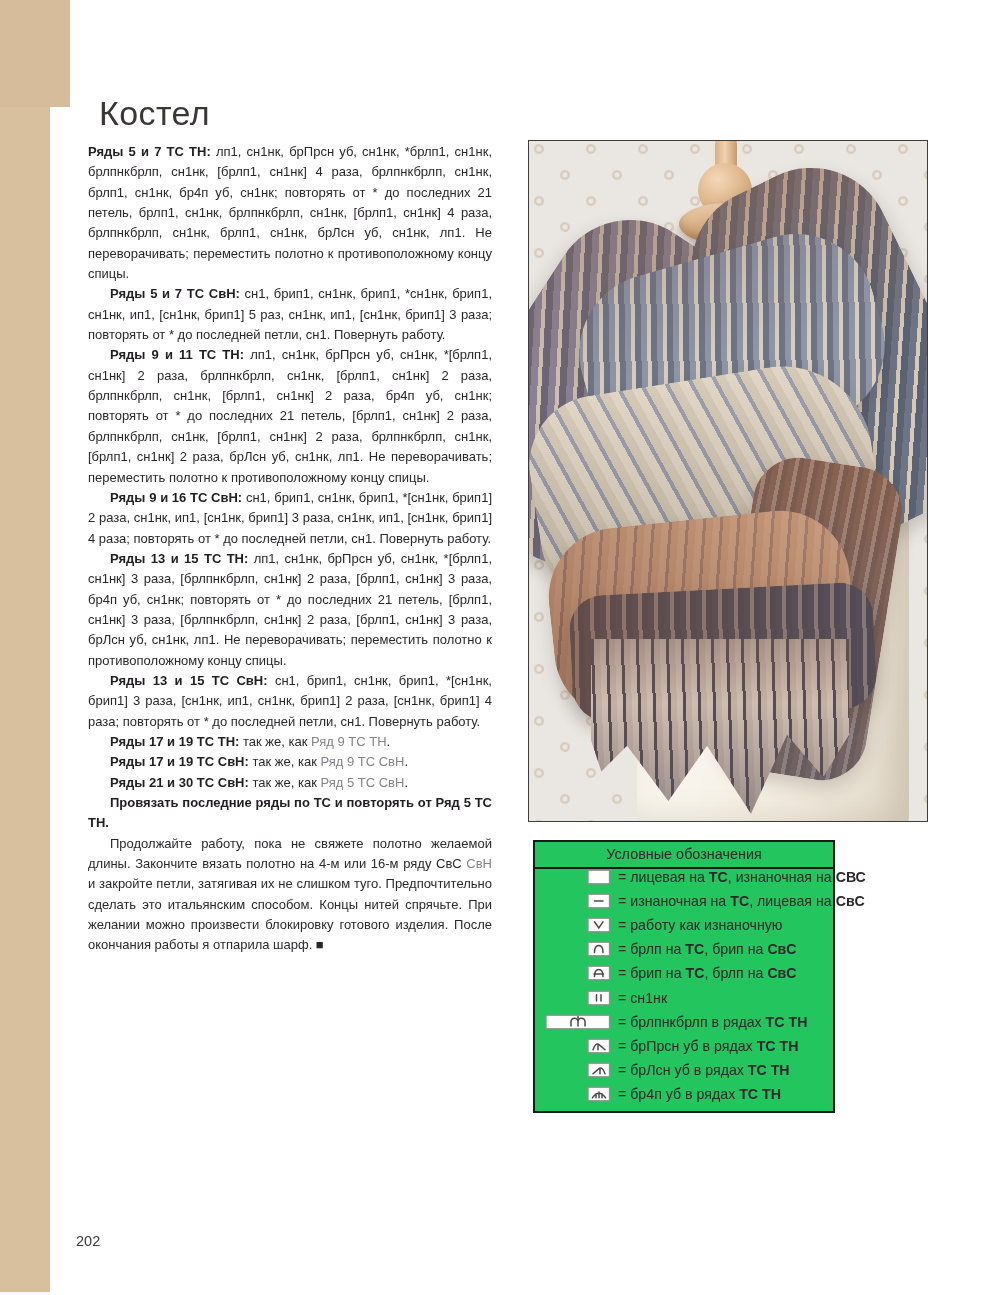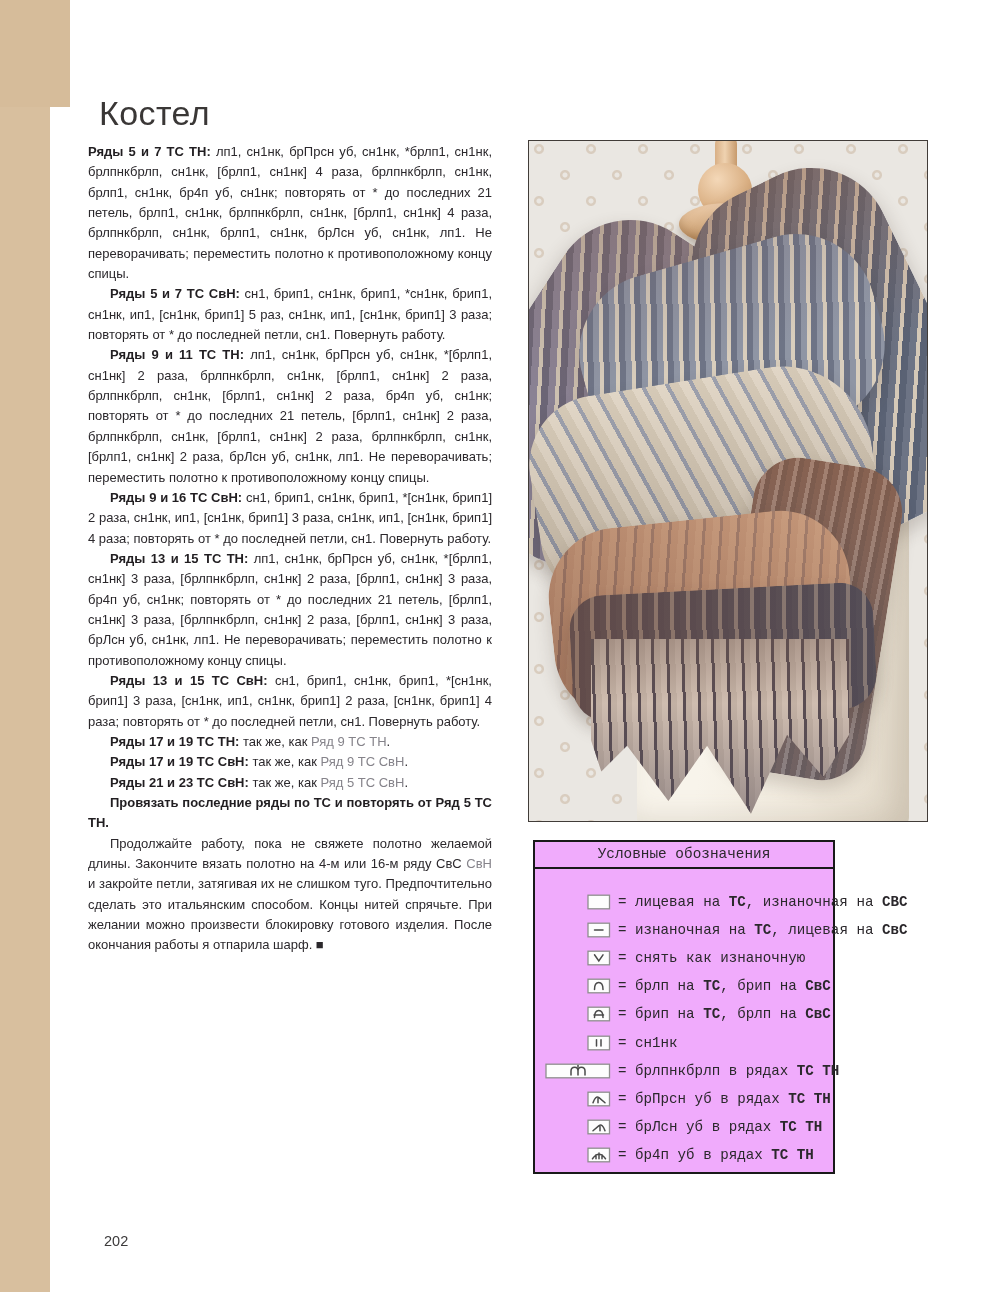--- a/index.html
+++ b/index.html
@@ -31,21 +31,21 @@
     font-size:13px;line-height:20.35px;
     color:#2b282c;text-align:justify;
   }
   .instructions p{margin:0;text-indent:22px;}
   .instructions p.flush{text-indent:0;}
   .instructions b{font-weight:700;color:#211e21;}
   .instructions .ref{color:#85838a;}
 
   
   .page-number{
-    position:absolute;left:104px;top:1233px;
+    position:absolute;left:76px;top:1233px;
     font-size:14.5px;color:#3c3a3b;
   }
 
   
   .photo{
     position:absolute;left:528px;top:140px;width:398px;height:680px;
     border:1px solid #413c38;
     background:#eae7e2;
     background-image:
       radial-gradient(circle, rgba(216,204,190,0) 2px, #d9cdbf 3px 4.5px, rgba(216,204,190,0) 5.5px),
@@ -129,32 +129,32 @@
   .scarf-zigzag{
     left:62px;top:498px;width:258px;height:184px;
     clip-path:polygon(0% 0%,100% 0%,100% 52%,90% 75%,76% 52%,62% 95%,45% 58%,30% 88%,14% 58%,4% 72%,0% 55%);
     background:
       linear-gradient(180deg,rgba(110,85,75,.36),rgba(245,240,235,0) 35%,rgba(85,80,92,.40) 92%),
       repeating-linear-gradient(88deg,#cfbdb0 0 6px,#594c52 6px 9px,#c3b1a4 9px 15px);
   }
 
   
   .legend{
-    position:absolute;left:533px;top:840px;width:302px;height:334px;
-    border:2px solid #191919;background:#f0abfc;box-sizing:border-box;font-family:Liberation Mono, monospace;
+    position:absolute;left:533px;top:840px;width:302px;height:273px;
+    border:2px solid #191919;background:#22c55e;box-sizing:border-box;
   }
   .legend-header{
     height:25px;line-height:25px;text-align:center;
     border-bottom:2px solid #191919;
     font-size:14.4px;color:#2b282c;
   }
   .legend-items{
     display:flex;flex-direction:column;justify-content:space-between;
     height:calc(100% - 27px);box-sizing:border-box;
-    padding:25px 6px 9px 4px;
+    padding:0 6px 9px 4px;
   }
   .legend-row{display:flex;align-items:center;height:16px;}
   .legend-row .sym{width:72px;display:flex;justify-content:flex-end;align-items:center;flex:none;}
   .legend-row .lbl{margin-left:7px;font-size:14.2px;color:#2b282c;white-space:nowrap;}
   .legend-row .lbl b{font-weight:700;}
   .legend-row svg{display:block;}
 </style>
 </head>
 <body>
 
@@ -167,21 +167,21 @@
 
   <div class="instructions" id="instructions">
       <p class="flush"><b>Ряды 5 и 7 ТС ТН:</b> лп1, сн1нк, брПрсн уб, сн1нк, *брлп1, сн1нк, брлпнкбрлп, сн1нк, [брлп1, сн1нк] 4 раза, брлпнкбрлп, сн1нк, брлп1, сн1нк, бр4п уб, сн1нк; повторять от * до последних 21 петель, брлп1, сн1нк, брлпнкбрлп, сн1нк, [брлп1, сн1нк] 4 раза, брлпнкбрлп, сн1нк, брлп1, сн1нк, брЛсн уб, сн1нк, лп1. Не переворачивать; переместить полотно к противоположному концу спицы.</p>
       <p><b>Ряды 5 и 7 ТС СвН:</b> сн1, брип1, сн1нк, брип1, *сн1нк, брип1, сн1нк, ип1, [сн1нк, брип1] 5 раз, сн1нк, ип1, [сн1нк, брип1] 3 раза; повторять от * до последней петли, сн1. Повернуть работу.</p>
       <p><b>Ряды 9 и 11 ТС ТН:</b> лп1, сн1нк, брПрсн уб, сн1нк, *[брлп1, сн1нк] 2 раза, брлпнкбрлп, сн1нк, [брлп1, сн1нк] 2 раза, брлпнкбрлп, сн1нк, [брлп1, сн1нк] 2 раза, бр4п уб, сн1нк; повторять от * до последних 21 петель, [брлп1, сн1нк] 2 раза, брлпнкбрлп, сн1нк, [брлп1, сн1нк] 2 раза, брлпнкбрлп, сн1нк, [брлп1, сн1нк] 2 раза, брЛсн уб, сн1нк, лп1. Не переворачивать; переместить полотно к противоположному концу спицы.</p>
       <p><b>Ряды 9 и 16 ТС СвН:</b> сн1, брип1, сн1нк, брип1, *[сн1нк, брип1] 2 раза, сн1нк, ип1, [сн1нк, брип1] 3 раза, сн1нк, ип1, [сн1нк, брип1] 4 раза; повторять от * до последней петли, сн1. Повернуть работу.</p>
       <p><b>Ряды 13 и 15 ТС ТН:</b> лп1, сн1нк, брПрсн уб, сн1нк, *[брлп1, сн1нк] 3 раза, [брлпнкбрлп, сн1нк] 2 раза, [брлп1, сн1нк] 3 раза, бр4п уб, сн1нк; повторять от * до последних 21 петель, [брлп1, сн1нк] 3 раза, [брлпнкбрлп, сн1нк] 2 раза, [брлп1, сн1нк] 3 раза, брЛсн уб, сн1нк, лп1. Не переворачивать; переместить полотно к противоположному концу спицы.</p>
       <p><b>Ряды 13 и 15 ТС СвН:</b> сн1, брип1, сн1нк, брип1, *[сн1нк, брип1] 3 раза, [сн1нк, ип1, сн1нк, брип1] 2 раза, [сн1нк, брип1] 4 раза; повторять от * до последней петли, сн1. Повернуть работу.</p>
       <p><b>Ряды 17 и 19 ТС ТН:</b> так же, как <span class="ref">Ряд 9 ТС ТН</span>.</p>
       <p><b>Ряды 17 и 19 ТС СвН:</b> так же, как <span class="ref">Ряд 9 ТС СвН</span>.</p>
-      <p><b>Ряды 21 и 23 ТС СвН:</b> так же, как <span class="ref">Ряд 5 ТС СвН</span>.</p>
+      <p><b>Ряды 21 и 30 ТС СвН:</b> так же, как <span class="ref">Ряд 5 ТС СвН</span>.</p>
       <p><b>Провязать последние ряды по ТС и повторять от Ряд 5 ТС ТН.</b></p>
       <p>Продолжайте работу, пока не свяжете полотно желаемой длины. Закончите вязать полотно на 4-м или 16-м ряду СвС <span class="ref">СвН</span> и закройте петли, затягивая их не слишком туго. Предпочтительно сделать это итальянским способом. Концы нитей спрячьте. При желании можно произвести блокировку готового изделия. После окончания работы я отпарила шарф. ■</p>
     </div>
 
   <div class="photo">
     <div class="mq-torso"></div>
     <div class="mq-neck"></div>
     <div class="finial-stem"></div>
     <div class="finial-bulb"></div>
     <div class="finial-disc"></div>
@@ -215,21 +215,21 @@
           </span>
           <span class="lbl">= изнаночная на <b>ТС</b>, лицевая на <b>СвС</b></span>
         </div>
         <div class="legend-row">
           <span class="sym">
             <svg width="24" height="16" viewBox="0 0 24 16">
               <rect x="1" y="1.2" width="21.5" height="13.6" fill="#fdfdfd" stroke="#8f8f8f" stroke-width="1.3"></rect>
               <polyline points="7.5,4.8 11.8,11 16,4.8" stroke="#4a4a4a" stroke-width="1.5" fill="none" stroke-linecap="round"></polyline>
             </svg>
           </span>
-          <span class="lbl">= снять как изнаночную</span>
+          <span class="lbl">= работу как изнаночную</span>
         </div>
         <div class="legend-row">
           <span class="sym">
             <svg width="24" height="16" viewBox="0 0 24 16">
               <rect x="1" y="1.2" width="21.5" height="13.6" fill="#fdfdfd" stroke="#8f8f8f" stroke-width="1.3"></rect>
               <path d="M7.5,11.5 Q7.5,4.5 11.8,4.5 Q16,4.5 16,11.5" stroke="#4a4a4a" stroke-width="1.5" fill="none" stroke-linecap="round"></path>
             </svg>
           </span>
           <span class="lbl">= брлп на <b>ТС</b>, брип на <b>СвС</b></span>
         </div>

